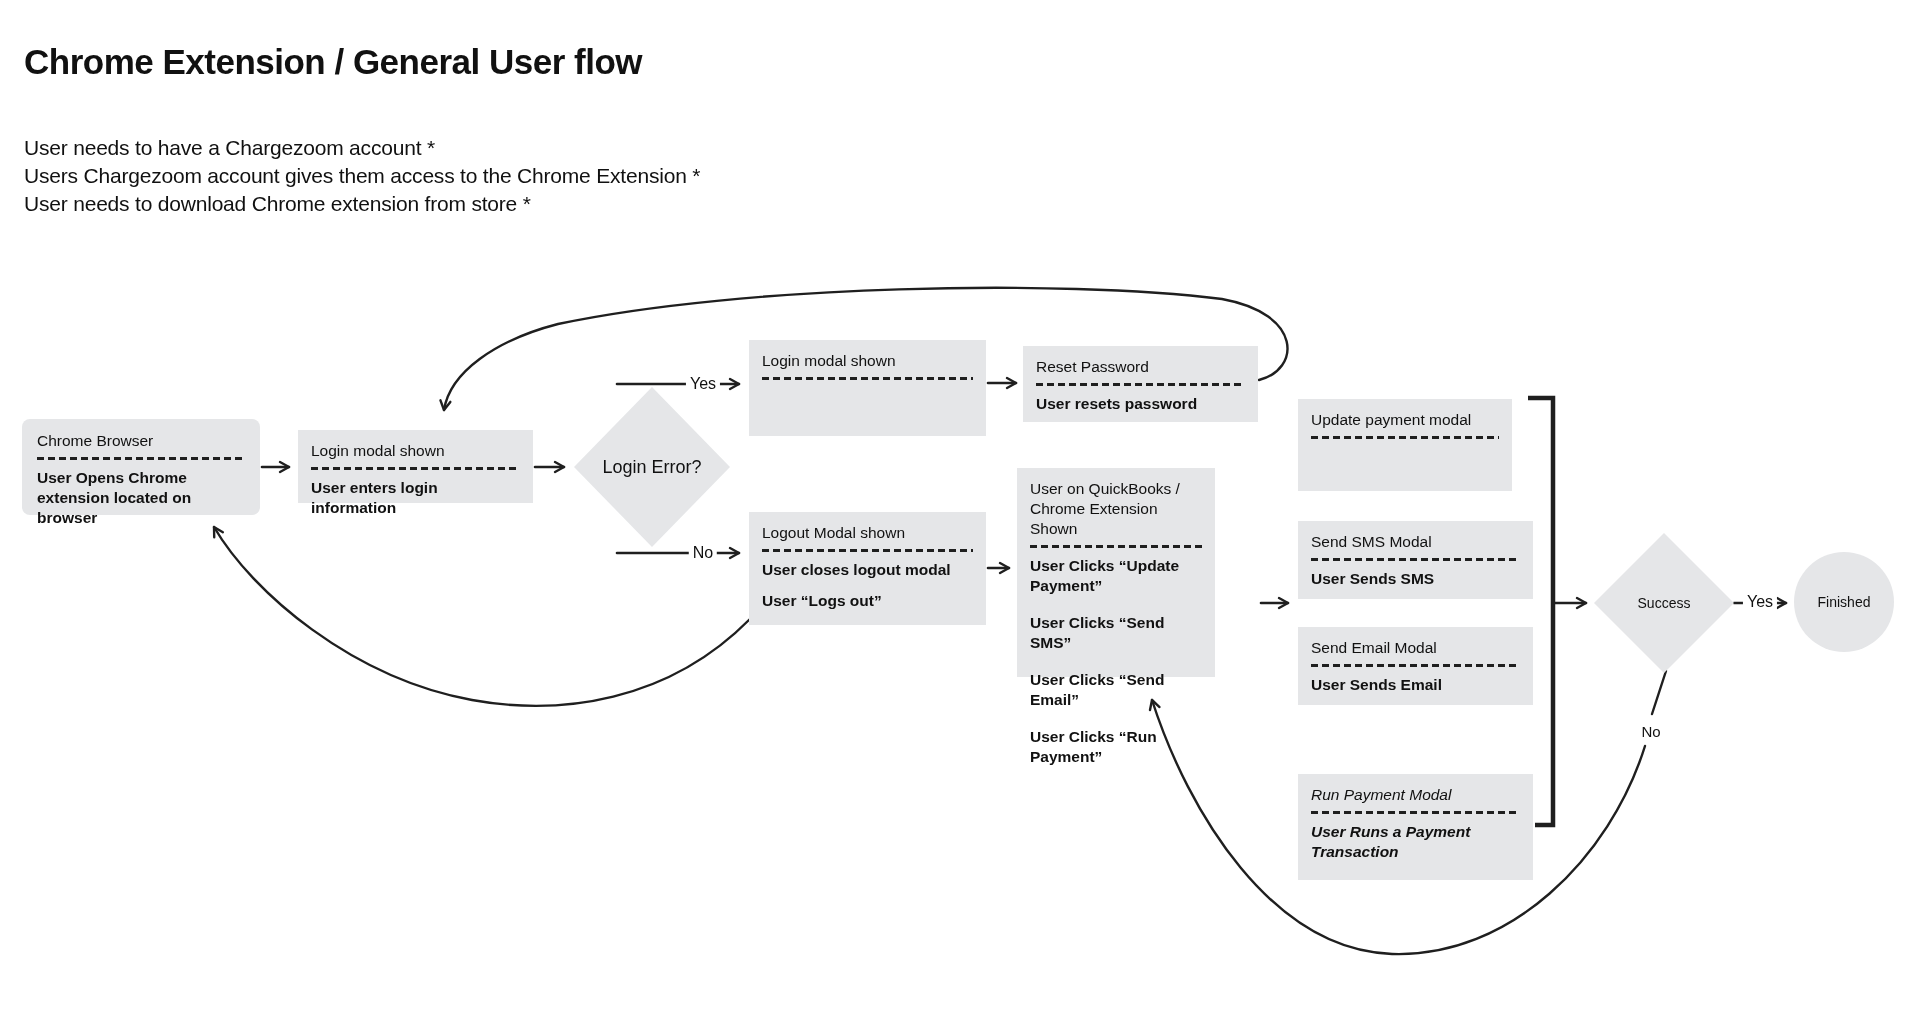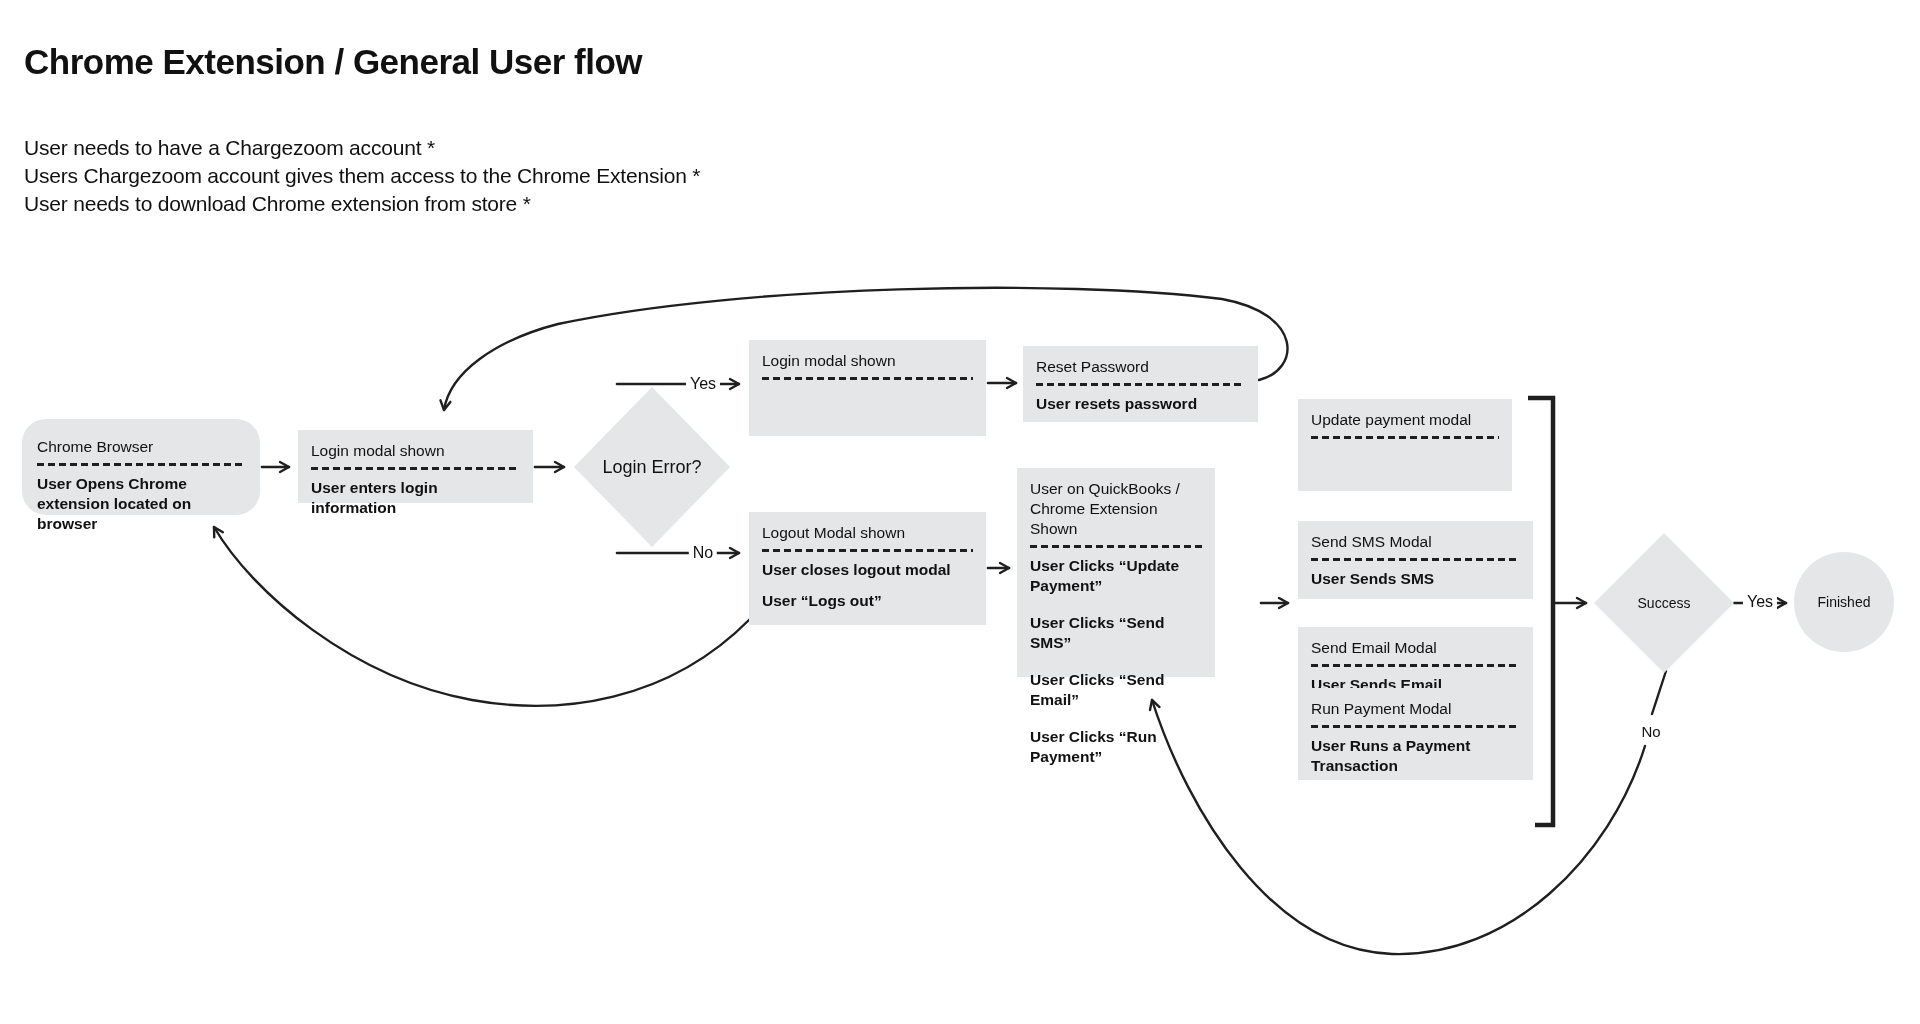--- a/index.html
+++ b/index.html
@@ -18,21 +18,21 @@
   .notes{position:absolute;left:24px;top:122px;font-size:21px;font-weight:400;line-height:28px;letter-spacing:-.2px;margin-top:12px;}
 
   
   .node{position:absolute;background:var(--node-fill);padding:11px 13px;font-size:15.5px;line-height:20px;}
   .node .t{font-weight:400;}
   .node .dash{height:3px;margin:6px 0 8px 0;
     background-image:repeating-linear-gradient(90deg,var(--line) 0 7px,transparent 7px 11px);}
   .node .b{font-weight:700;}
   .node .b + .b{margin-top:11px;}
   .node .item{font-weight:700;margin-top:17px;}
-  .rounded{border-radius:24px;padding:18px 15px;}
+  .rounded{border-radius:8px;padding:12px 15px;}
 
   .diamond{position:absolute;background:var(--node-fill);display:flex;align-items:center;justify-content:center;
     clip-path:polygon(50% 0,100% 50%,50% 100%,0 50%);font-size:18px;text-align:center;}
   .circle{position:absolute;background:var(--node-fill);border-radius:50%;display:flex;align-items:center;justify-content:center;font-size:14px;}
 
   
   svg.edges{position:absolute;left:0;top:0;pointer-events:none;}
   .edge{stroke:var(--line);fill:none;stroke-width:2.6px;stroke-linecap:round;}
   .edge.curve{stroke-width:2.4px;}
   .edge.bracket{stroke-width:4.5px;stroke-linecap:butt;}
@@ -132,21 +132,21 @@
     <div class="dash"></div>
     <div class="b">User Sends SMS</div>
   </div>
 
   <div class="node" style="left:1298px;top:627px;width:235px;height:78px;">
     <div class="t">Send Email Modal</div>
     <div class="dash"></div>
     <div class="b">User Sends Email</div>
   </div>
 
-  <div class="node" style="left:1298px;top:688px;width:235px;height:92px;">
+  <div class="node" style="left:1298px;top:774px;width:235px;height:106px;font-style:italic;">
     <div class="t">Run Payment Modal</div>
     <div class="dash"></div>
     <div class="b">User Runs a Payment Transaction</div>
   </div>
 
   <div class="diamond" style="left:1594px;top:533px;width:140px;height:140px;font-size:14px;">
     <span>Success</span>
   </div>
 
   <div class="circle" style="left:1794px;top:552px;width:100px;height:100px;">

